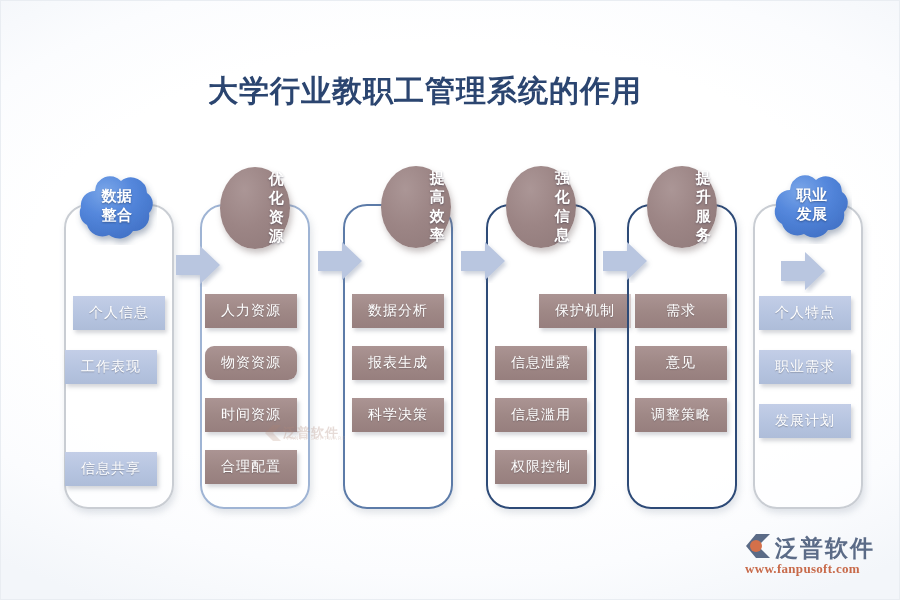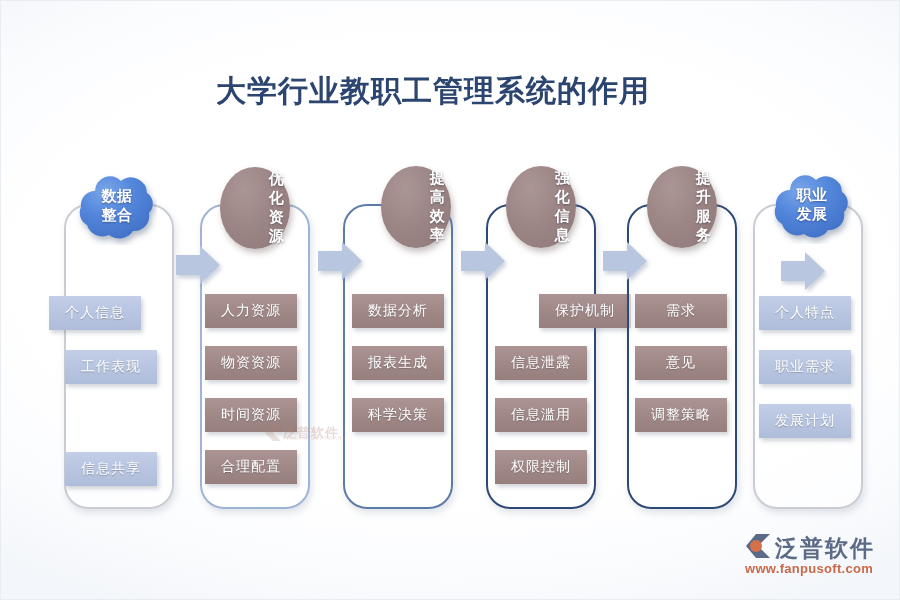--- a/index.html
+++ b/index.html
@@ -13,21 +13,21 @@
   #canvas {
     position:absolute; left:0; top:0;
     width:900px; height:600px;
     background:
       radial-gradient(ellipse 700px 380px at 50% 45%, #ffffff 0%, #ffffff 60%, #fbfcfe 80%, #f3f6fa 100%);
     border:1px solid #e9edf2;
   }
   
   #title {
     position:absolute;
-    left:10px; top:70px; width:844px;
+    left:2px; top:70px; width:844px;
     text-align:center;
     font-size:30px;
     font-weight:bold;
     letter-spacing:1px;
     color:#2b4570;
     text-shadow:0 1px 0 rgba(255,255,255,.6);
     white-space:nowrap;
   }
   
   .col {
@@ -120,21 +120,21 @@
     z-index:8;
   }
   #logo .logo-main {
     position:absolute; left:32px; top:2px;
     font-size:23px; font-weight:bold;
     color:#5b6b87; letter-spacing:2px;
   }
   #logo .logo-url {
     position:absolute; left:2px; top:30px;
     font-size:13px; color:#c86a4a; letter-spacing:.3px;
-    font-family:Liberation Sans, sans-serif;
+    font-family:Liberation Serif, serif;
     font-weight:bold;
   }
 </style>
 </head>
 <body>
 
 <div id="canvas">
 
   <div id="title">大学行业教职工管理系统的作用</div>
 
@@ -156,40 +156,40 @@
           A13,13 0 0,1 78,44 A15,15 0 0,1 62,62
           A16,15 0 0,1 38,66 A16,16 0 0,1 16,56
           A14,14 0 0,1 10,38 A14,14 0 0,1 24,22 Z"></path>
       </g>
     </svg>
     <div class="cloud-text">
       <span class="ln">数据</span>
       <span class="ln">整合</span>
     </div>
   </div>
-  <div class="chip blue" style="left:48px; top:295px;">个人信息</div>
+  <div class="chip blue" style="left:72px; top:295px;">个人信息</div>
   <div class="chip blue" style="left:64px; top:349px;">工作表现</div>
   <div class="chip blue" style="left:64px; top:451px;">信息共享</div>
 
   <svg class="arrow" style="left:175px; top:244px;" width="50" height="42" viewBox="0 0 50 42">
     <defs>
       <filter id="af1" x="-20%" y="-20%" width="160%" height="160%">
         <feDropShadow dx="2" dy="3" stdDeviation="2" flood-color="#7d8aa5" flood-opacity="0.4"></feDropShadow>
       </filter>
     </defs>
     <path filter="url(#af1)" fill="#b9c6e0" d="M0,10 L24,10 L24,1 L44,20 L24,39 L24,30 L0,30 Z"></path>
   </svg>
 
   <div class="col bluel" style="left:199px;"></div>
   <div class="bubble ellipse" style="left:219px; top:166px;">
     <span class="ln">优化</span>
     <span class="ln">资源</span>
   </div>
   <div class="chip brown" style="left:204px; top:293px;">人力资源</div>
-  <div class="chip brown" style="left:204px; top:345px;">物资资源</div>
+  <div class="chip brown" style="left:204px; top:345px;border-radius:9px;">物资资源</div>
   <div class="chip brown" style="left:204px; top:397px;">时间资源</div>
   <div class="chip brown" style="left:204px; top:449px;">合理配置</div>
 
   <svg class="arrow" style="left:317px; top:240px;" width="50" height="42" viewBox="0 0 50 42">
     <path filter="url(#af1)" fill="#b9c6e0" d="M0,10 L24,10 L24,1 L44,20 L24,39 L24,30 L0,30 Z"></path>
   </svg>
 
   <div class="col blue" style="left:342px;"></div>
   <div class="bubble ellipse" style="left:380px; top:165px;">
     <span class="ln">提高</span>

